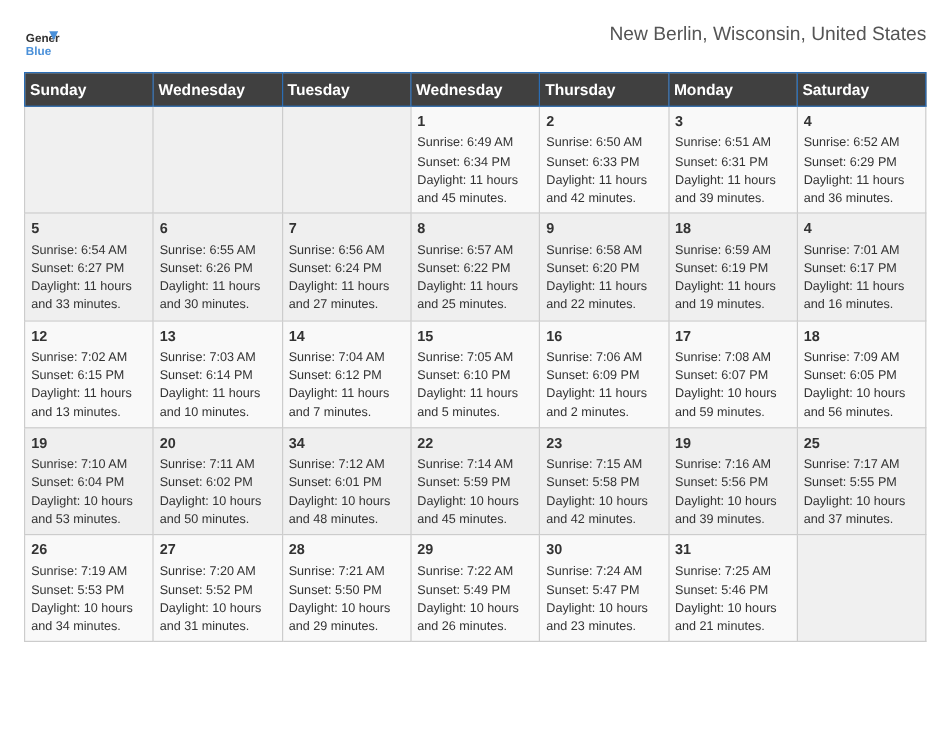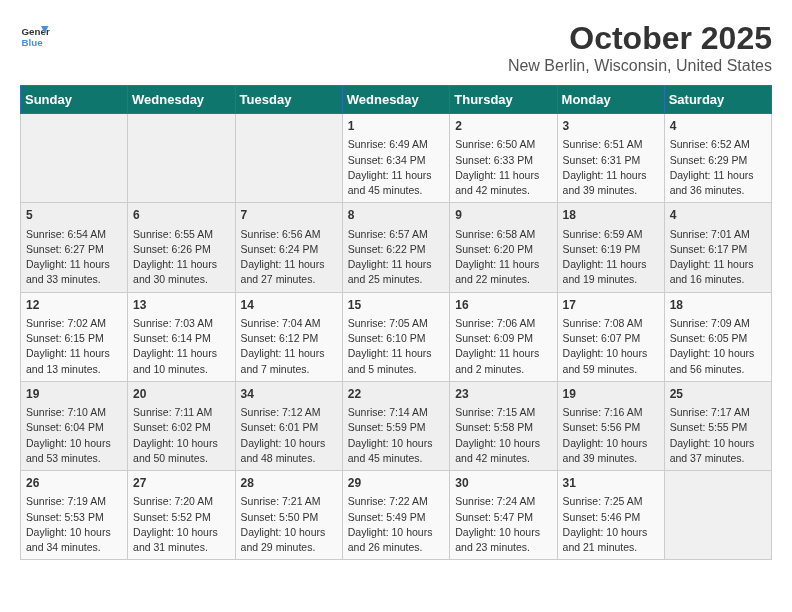--- a/index.html
+++ b/index.html
@@ -36,21 +36,21 @@
     .location {
       font-size: 16px;
       color: #555;
     }
     table {
       width: 100%;
       border-collapse: collapse;
       font-size: 11px;
     }
     thead tr th {
-      background-color: #0f766e;
+      background-color: #404040;
       color: #fff;
       padding: 6px 4px;
       text-align: left;
       font-size: 13px;
       font-weight: bold;
       border: 1px solid #2a6db5;
     }
     tbody tr td {
       border: 1px solid #ccc;
       vertical-align: top;
@@ -82,21 +82,20 @@
 
 <div class="header-area">
   <div class="logo">
     <svg class="logo-icon" viewBox="0 0 40 40">
       <text x="2" y="20" font-size="13" font-weight="bold" fill="#333">General</text>
       <text x="2" y="34" font-size="13" font-weight="bold" fill="#4a90d9">Blue</text>
       <polygon points="28,8 38,8 33,18" fill="#4a90d9"></polygon>
     </svg>
   </div>
   <div class="title-area">
-    <div class="month-title">October 2025</div>
     <div class="location">New Berlin, Wisconsin, United States</div>
   </div>
 </div>
 
 <table>
   <thead>
     <tr>
     <th>Sunday</th>
         <th>Wednesday</th>
         <th>Tuesday</th>

